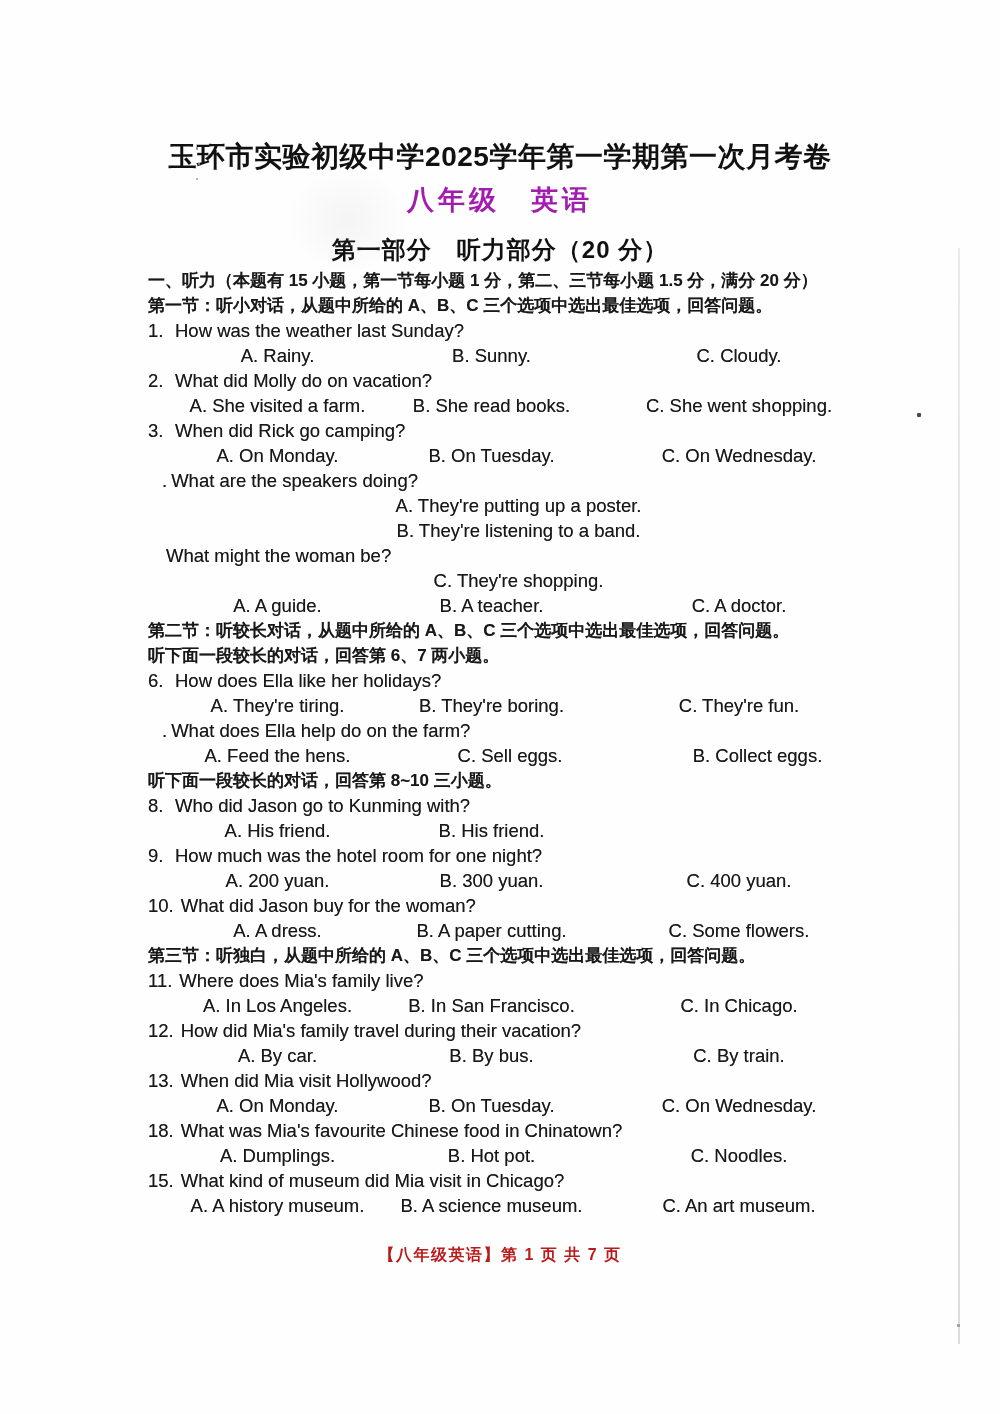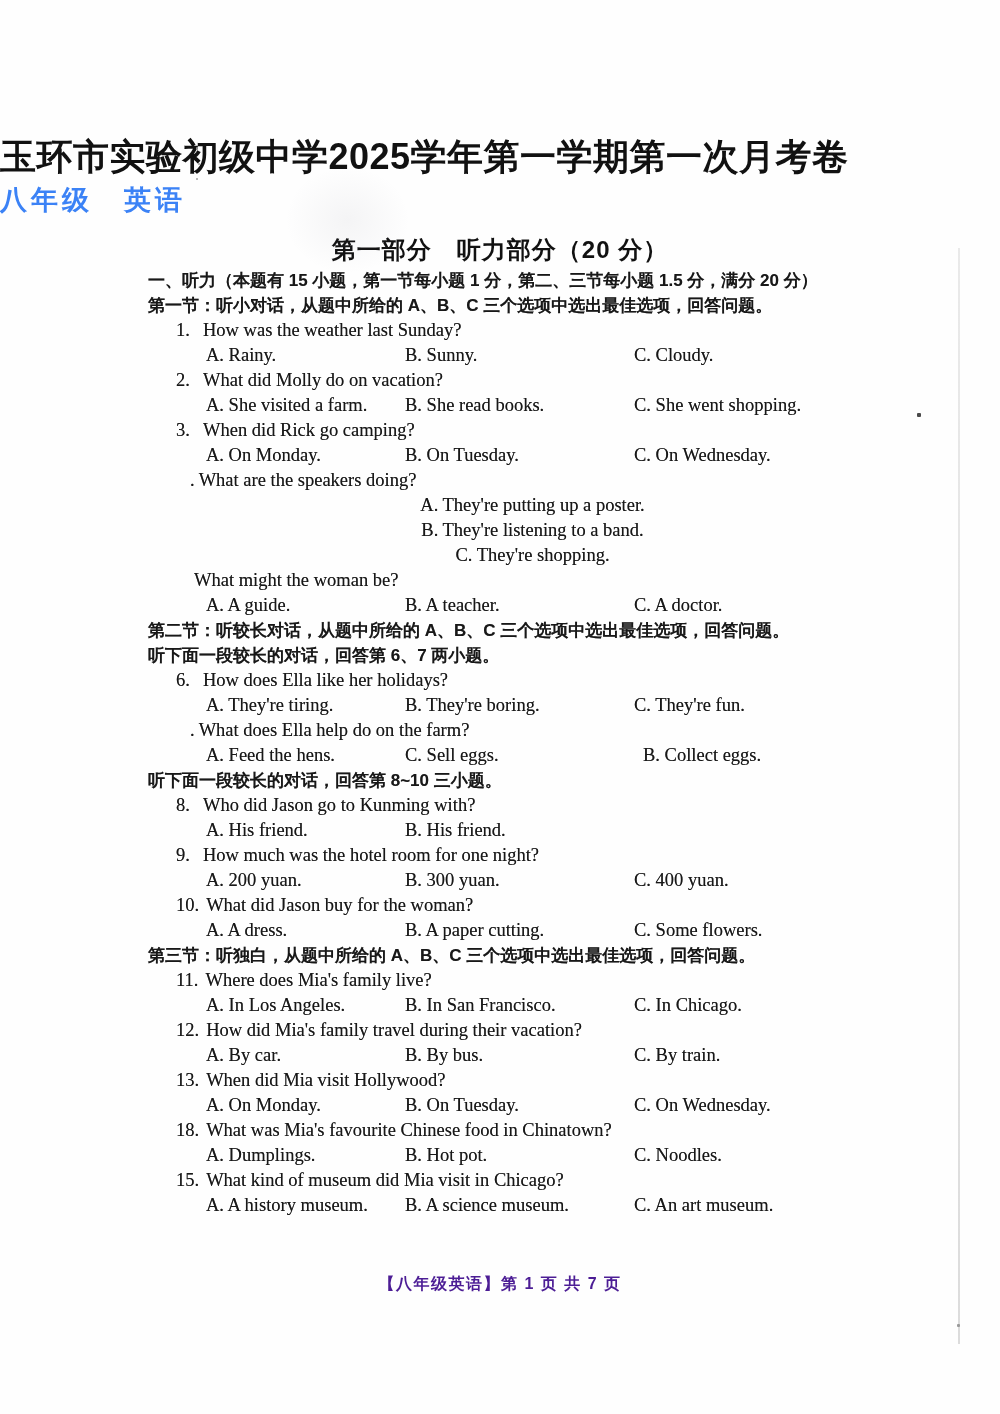--- a/index.html
+++ b/index.html
@@ -13,30 +13,31 @@
   .page { position: absolute; inset: 0; }
 
   
   .cn-font {
     font-family: "Liberation Sans", "DejaVu Sans", sans-serif;
     font-weight: bold;
   }
 
   h1.title {
     margin: 0; padding-top: 140px;
-    text-align: left;
-    font-size: 36px; line-height: 34px;
+    text-align: center;
+    font-size: 28px; line-height: 34px;
     letter-spacing: 0.5px;
     color: #111;
   }
   h2.subtitle {
     margin: 10px 0 18px;
+    text-align: center;
     font-size: 27px; line-height: 32px;
     letter-spacing: 4px;
-    color: #3b82f6;
+    color: #a21caf;
   }
   h3.section-heading {
     margin: 13px 0 0;
     text-align: center;
     font-size: 24px; line-height: 32px;
     letter-spacing: 1px;
     color: #111;
   }
 
   .content {
@@ -45,40 +46,39 @@
     font-size: 18.5px;
   }
   .row { line-height: 25px; white-space: nowrap; }
   .row.cn {
     font-family: "Liberation Sans", "DejaVu Sans", sans-serif;
     font-weight: bold;
     font-size: 17px;
     text-shadow: 0 0 0.3px rgba(0,0,0,0.4);
   }
   .row.q, .row.o3, .row.o1 {
-    font-family: Liberation Serif, serif;
+    font-family: Liberation Sans, sans-serif;
     text-shadow: 0 0 0.45px rgba(0,0,0,0.55);
-    margin-left: 28px;
   }
   .qnum { display: inline-block; min-width: 20px; margin-right: 7px; }
   .row.q.nonum { padding-left: 14px; }
   .row.q.nonum .qnum { min-width: 0; margin-right: 4px; }
-  .row.o3 { padding-left: 30px; display: flex; }
+  .row.o3 { padding-left: 30px; display: flex; text-align: center; }
   .opt-a { width: 199px; }
   .opt-b { width: 229px; }
   .opt-c { flex: 1; }
   .row.o1 { padding-left: 17px; text-align: center; }
 
   .footer {
     position: absolute;
-    top: 1274px; left: 0; right: 0;
+    top: 1245px; left: 0; right: 0;
     text-align: center;
     font-size: 16px; line-height: 20px;
     letter-spacing: 1.5px;
-    color: #4c1d95;
+    color: #b91c1c;
   }
 
   
   .scan-vline {
     position: absolute;
     left: 958px; top: 248px;
     width: 2px; height: 1096px;
     background: linear-gradient(#e6e6e6, #d6d6d6);
     opacity: 0.85;
   }
@@ -123,22 +123,22 @@
       </div>
       <div class="row q"><span class="qnum">3.</span><span class="qtext">When did Rick go camping?</span></div>
       <div class="row o3">
         <span class="opt opt-a">A. On Monday.</span>
         <span class="opt opt-b">B. On Tuesday.</span>
         <span class="opt opt-c">C. On Wednesday.</span>
       </div>
       <div class="row q nonum"><span class="qnum">.</span><span class="qtext">What are the speakers doing?</span></div>
       <div class="row o1">A. They're putting up a poster.</div>
       <div class="row o1">B. They're listening to a band.</div>
+      <div class="row q nonum"><span class="qnum"></span><span class="qtext">What might the woman be?</span></div>
       <div class="row o1">C. They're shopping.</div>
-      <div class="row q nonum"><span class="qnum"></span><span class="qtext">What might the woman be?</span></div>
       <div class="row o3">
         <span class="opt opt-a">A. A guide.</span>
         <span class="opt opt-b">B. A teacher.</span>
         <span class="opt opt-c">C. A doctor.</span>
       </div>
       <div class="row cn">第二节：听较长对话，从题中所给的 A、B、C 三个选项中选出最佳选项，回答问题。</div>
       <div class="row cn">听下面一段较长的对话，回答第 6、7 两小题。</div>
       <div class="row q"><span class="qnum">6.</span><span class="qtext">How does Ella like her holidays?</span></div>
       <div class="row o3">
         <span class="opt opt-a">A. They're tiring.</span>

